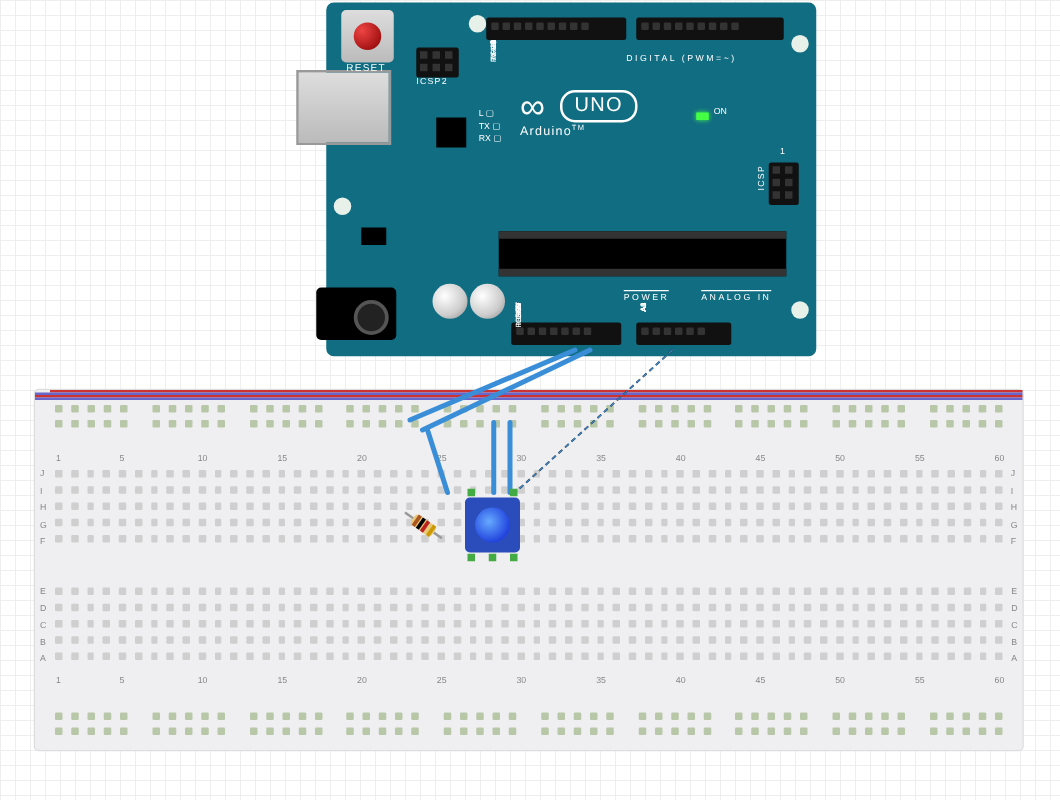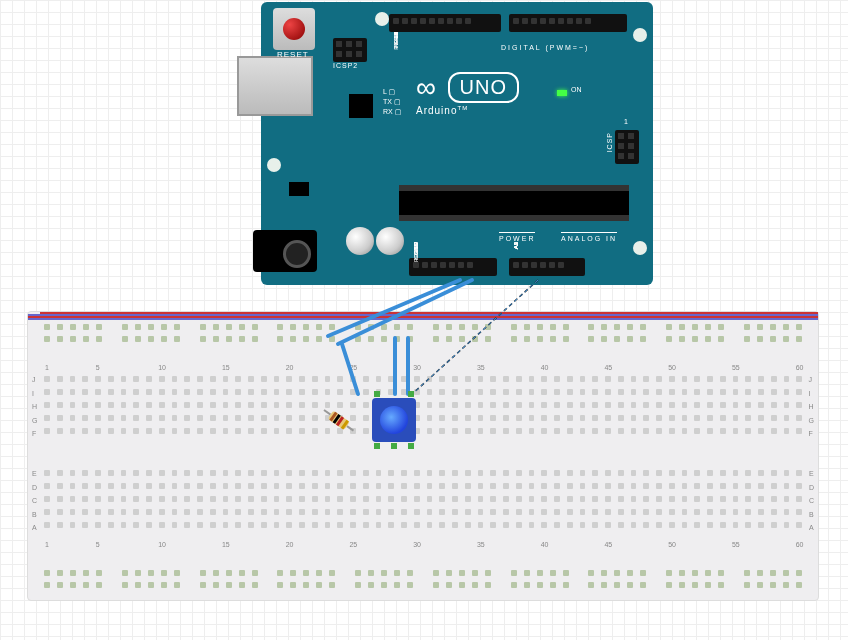--- a/index.html
+++ b/index.html
@@ -7,21 +7,21 @@
   .grid-bg { position: absolute; inset: 0; background-image: linear-gradient(#eee 1px, transparent 1px), linear-gradient(90deg, #eee 1px, transparent 1px); background-size: 12px 12px; }
   .arduino {
     position: absolute;
     left: 261px; top: 2px;
     width: 392px; height: 283px;
     background: #116d82;
     border-radius: 6px;
   }
   .arduino-logo { position: absolute; left: 155px; top: 70px; color: #fff; font-size: 13px; letter-spacing: 1px; }
   .arduino-infinity { display: inline-block; font-size: 28px; vertical-align: middle; line-height: 10px; }
-  .uno-box { display: inline-block; border: 2px solid #fff; border-radius: 12px; padding: 2px 10px; font-size: 20px; margin-left: 6px; vertical-align: middle; }
+  .uno-box { display: inline-block; border: 2px solid #fff; border-radius: 12px; padding: 2px 10px; font-size: 16px; margin-left: 6px; vertical-align: middle; }
   .arduino-sub { font-size: 10px; margin-top: 2px; }
   .chip { position: absolute; background: #000; }
   .chip-big { left: 138px; top: 183px; width: 230px; height: 36px; border-top: 6px solid #333; border-bottom: 6px solid #333; }
   .cap { position: absolute; width: 28px; height: 28px; background: radial-gradient(circle at 35% 35%, #fff, #ccc 60%, #888); border-radius: 50%; }
   .cap1 { left: 85px; top: 225px; }
   .cap2 { left: 115px; top: 225px; }
   .usb-port { position: absolute; left: -24px; top: 54px; width: 76px; height: 60px; background: linear-gradient(#ddd, #bbb); border: 2px solid #999; }
   .power-jack { position: absolute; left: -8px; top: 228px; width: 64px; height: 42px; background: #000; border-radius: 4px; }
   .power-jack::after { content:""; position:absolute; right:6px; top:10px; width:22px; height:22px; background:#222; border-radius:50%; border:3px solid #555; }
   .reset-btn { position: absolute; left: 12px; top: 6px; width: 42px; height: 42px; background: linear-gradient(#ddd,#bbb); border-radius: 4px; }

